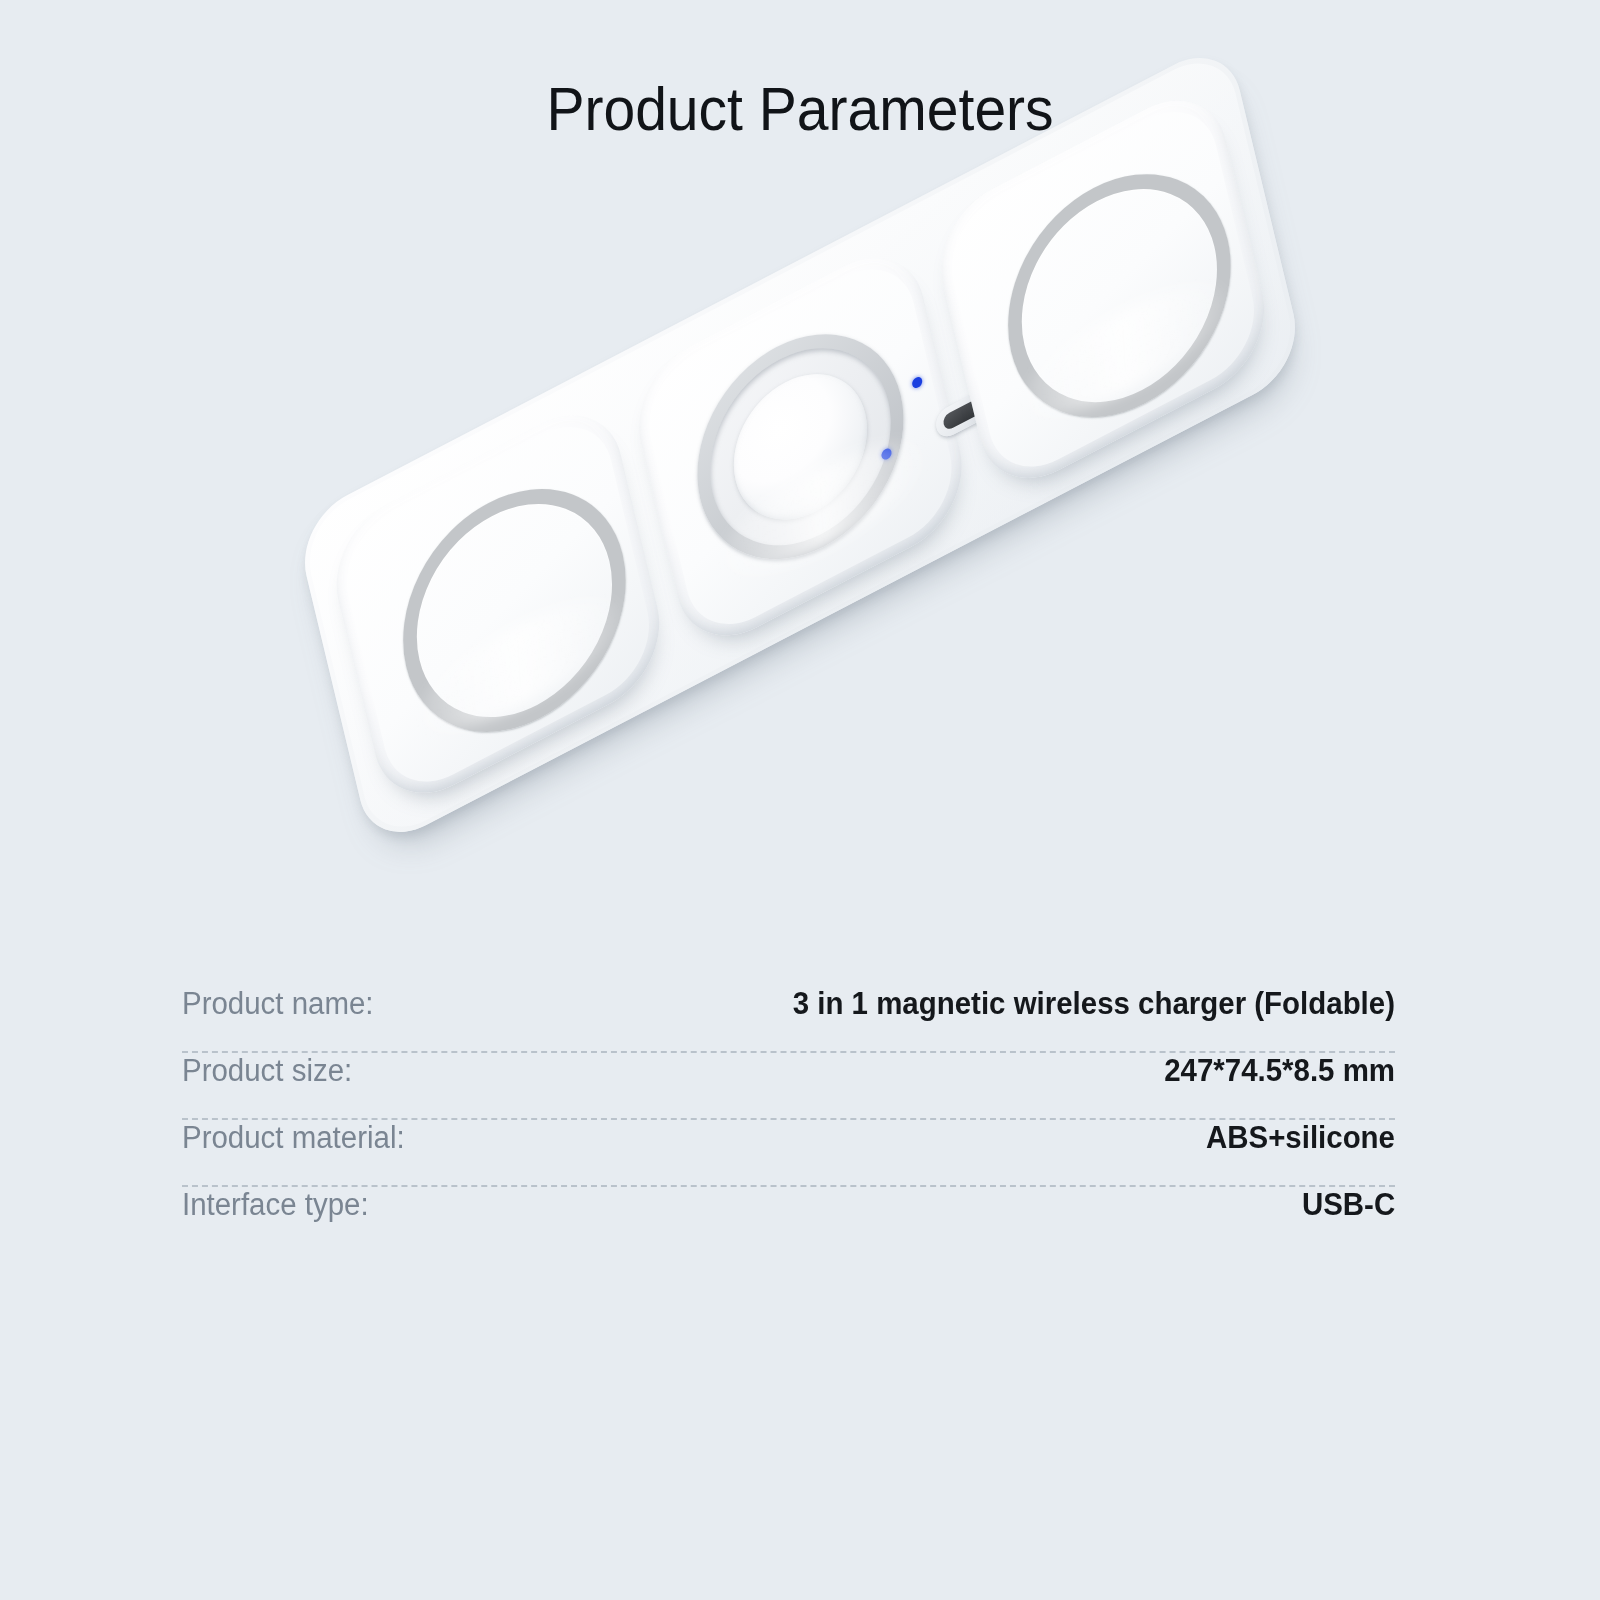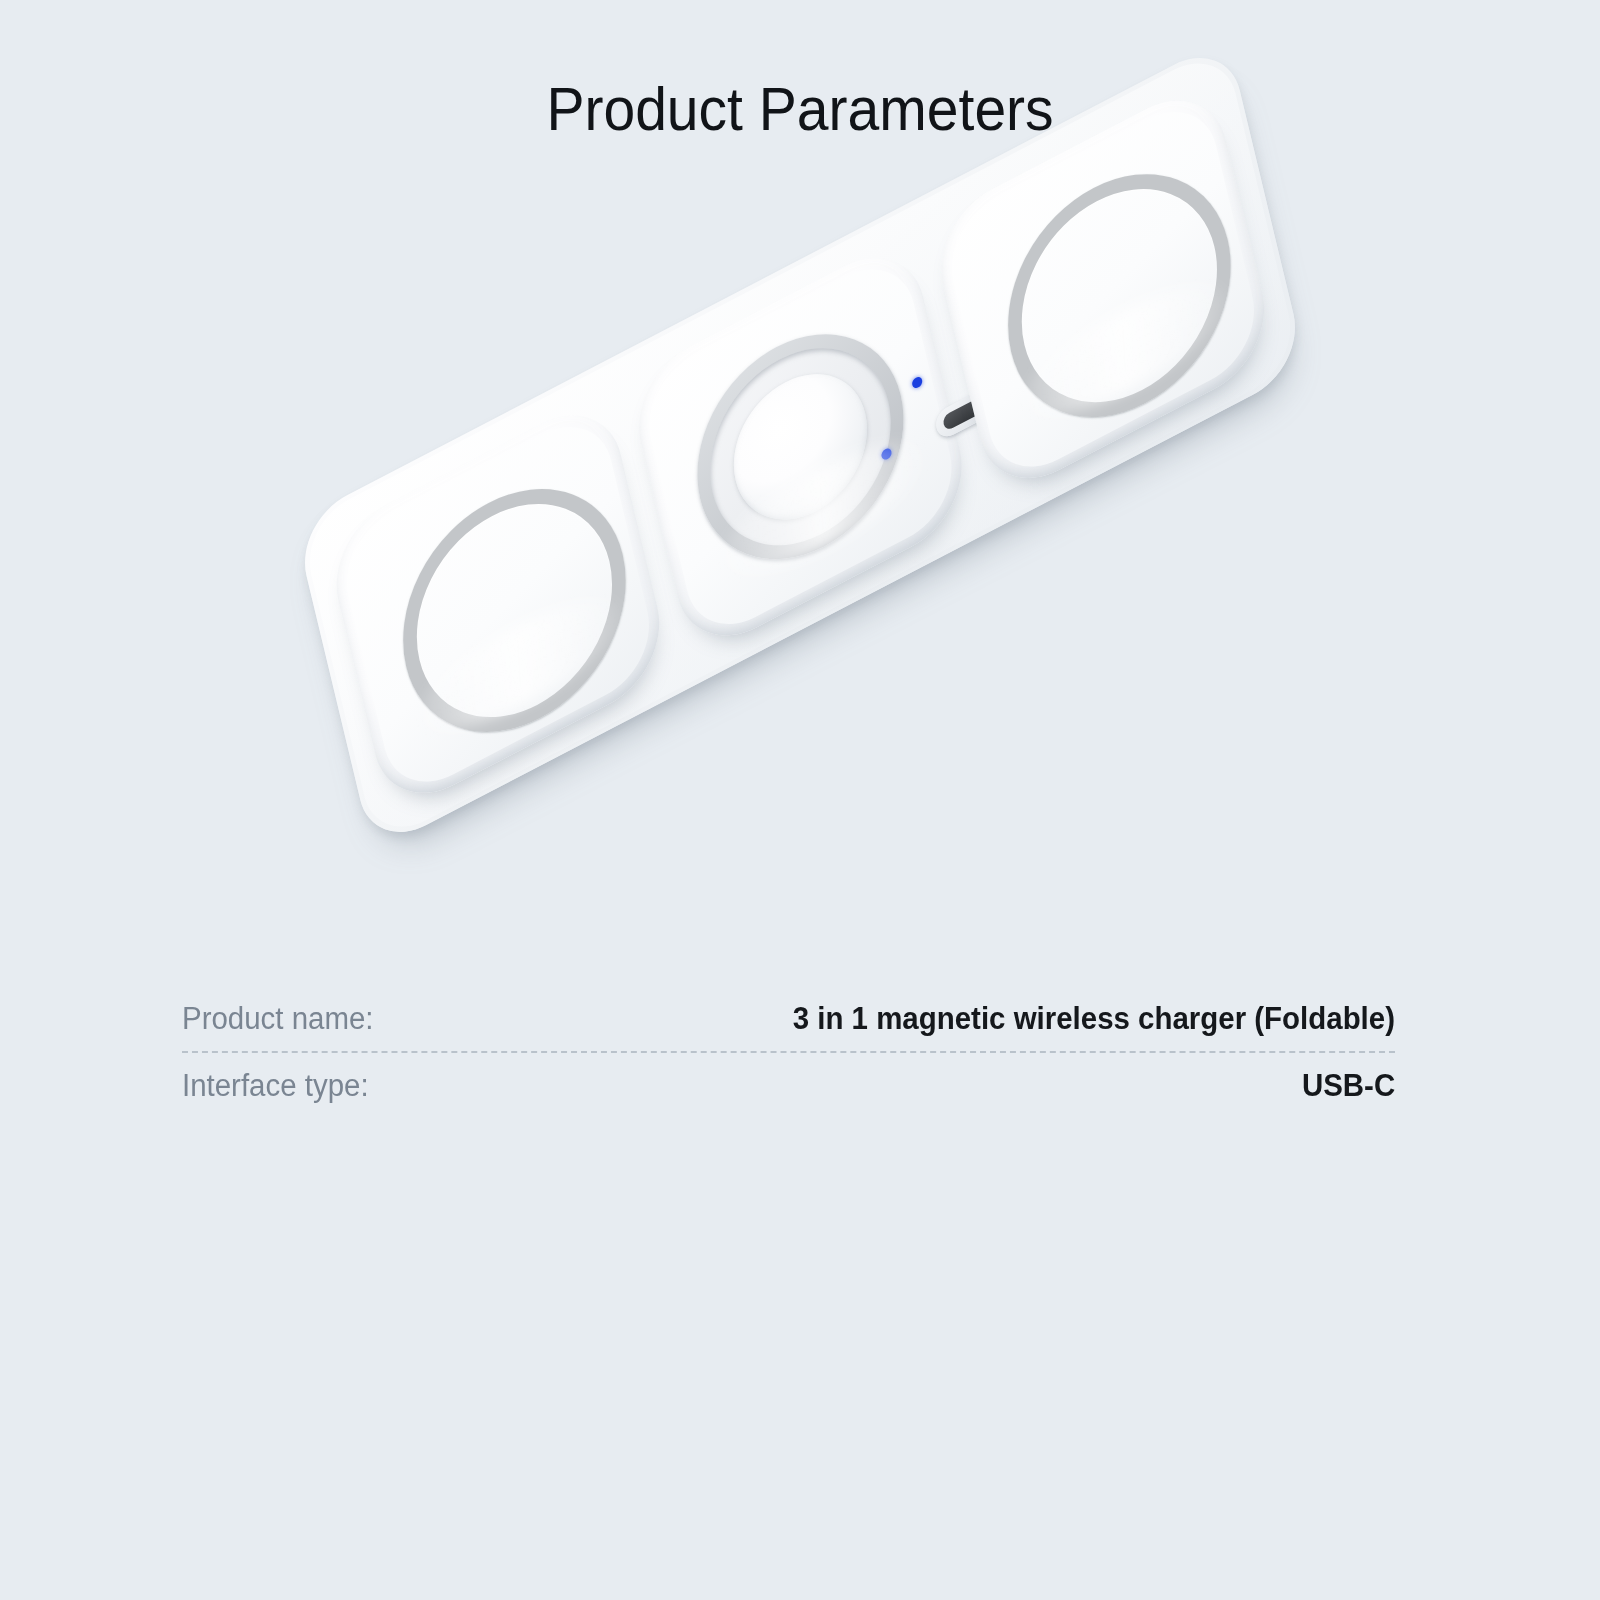--- a/index.html
+++ b/index.html
@@ -198,21 +198,21 @@
   .spec-table {
     position: absolute;
     left: 182px;
     top: 986px;
     width: 1213px;
   }
   .spec-row {
     position: relative;
     height: 65px;
     display: flex;
-    align-items: center;
+    align-items: flex-start;
     justify-content: space-between;
     border-bottom: 2px dashed #b9c2cb;
   }
   .spec-row:last-child { border-bottom: none; gap: 48px; }
   .spec-label {
     font-size: 31px;
     color: #7a8592;
     font-weight: 400;
     white-space: nowrap;
     transform: scaleX(0.95);
@@ -261,23 +261,31 @@
   </div>
 </div>
 
 <div class="spec-table">
 
   <div class="spec-row">
     <span class="spec-label">Product name:</span>
     <span class="spec-value">3 in 1 magnetic wireless charger (Foldable)</span>
   </div>
 
-
-
-
+  <div class="spec-row">
+    <span class="spec-label">Product size:</span>
+    <span class="spec-value">247*74.5*8.5 mm</span>
+  </div>
+
+
+
+  <div class="spec-row">
+    <span class="spec-label">Product material:</span>
+    <span class="spec-value">ABS+silicone</span>
+  </div>
 
 
 
   <div class="spec-row">
     <span class="spec-label">Interface type:</span>
     <span class="spec-value">USB-C</span>
   </div>
 
 </div>
 

